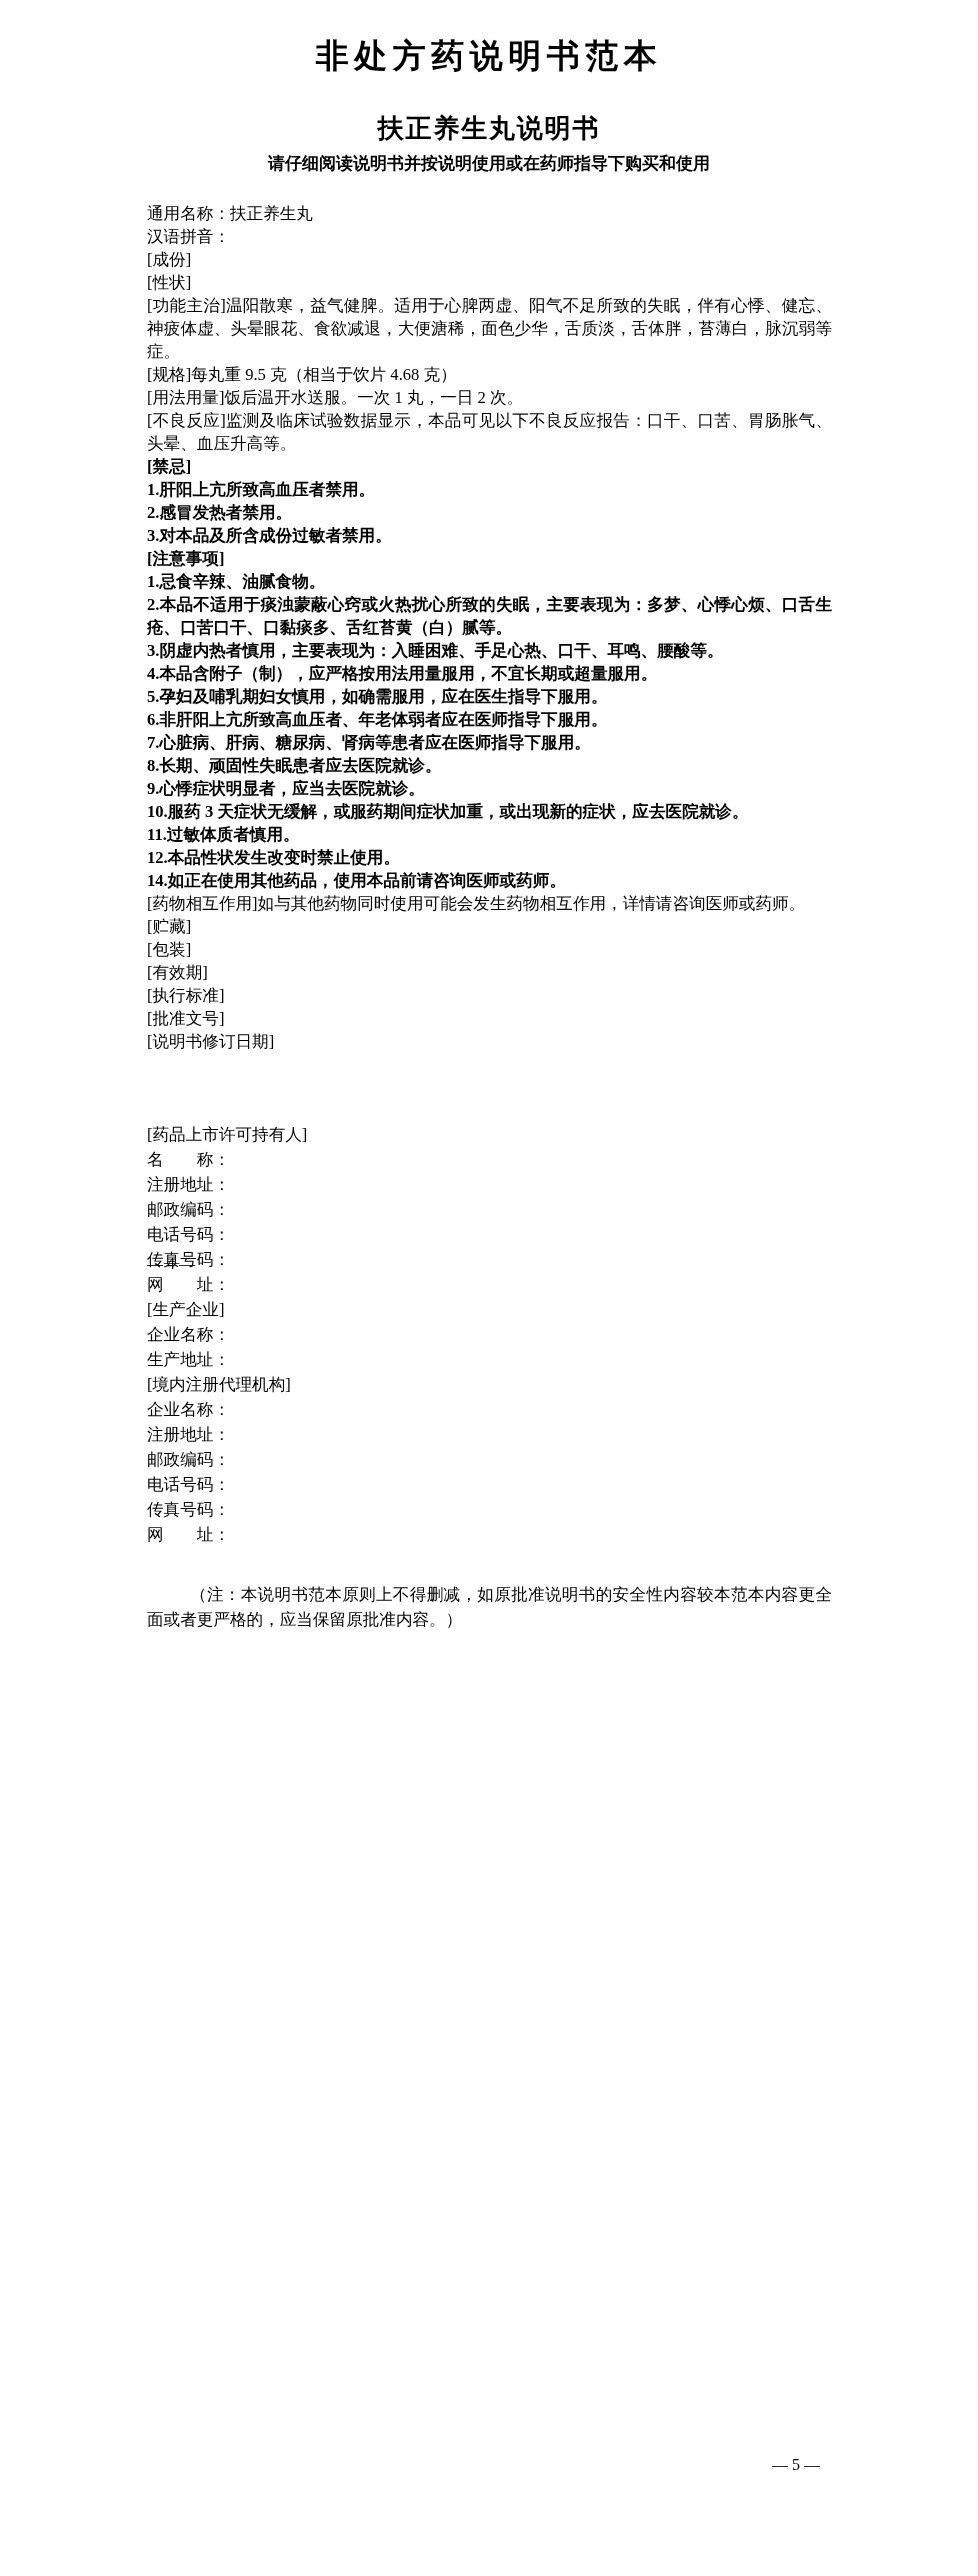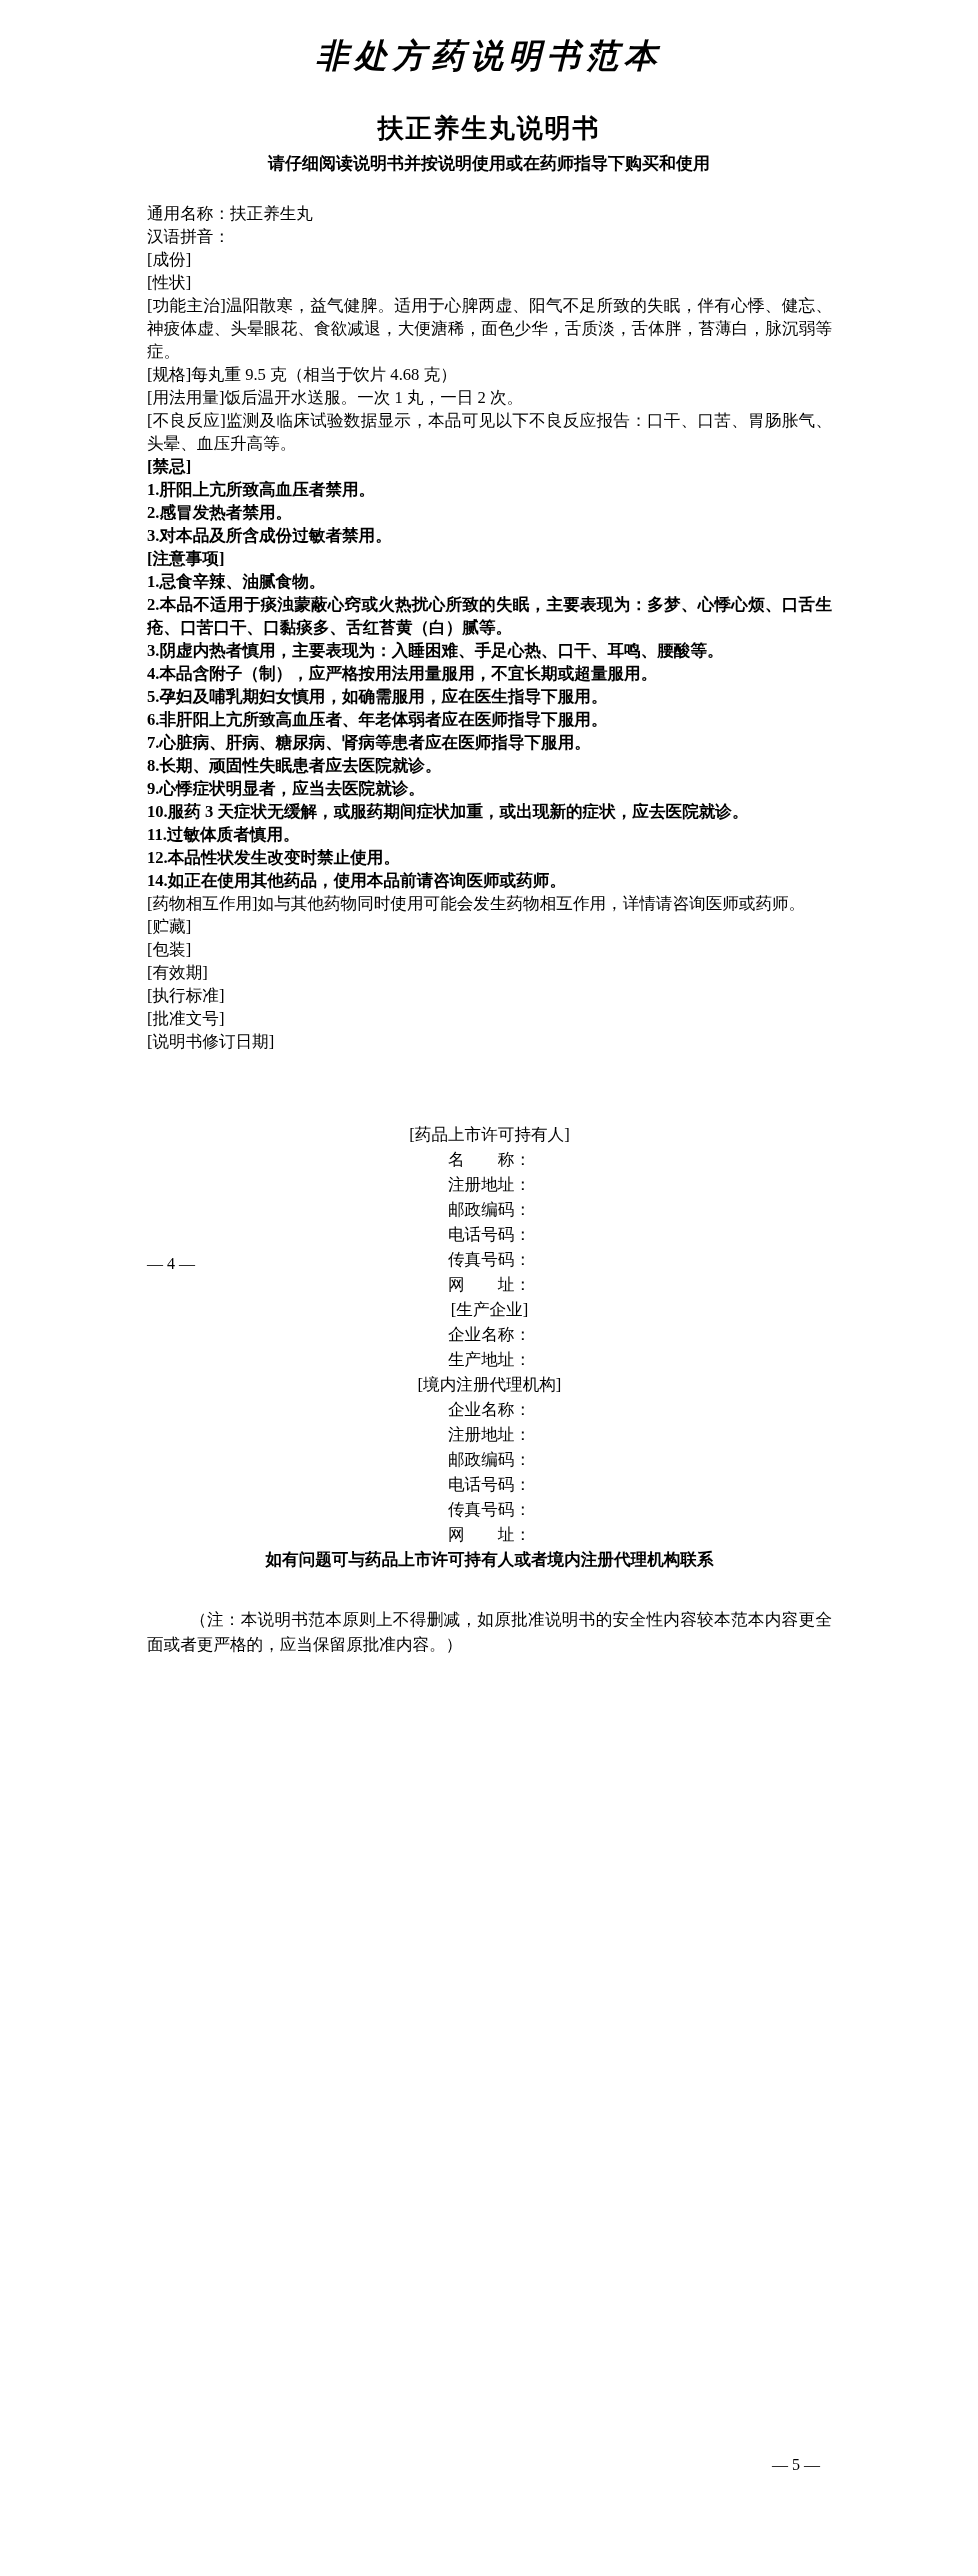--- a/index.html
+++ b/index.html
@@ -21,21 +21,20 @@
     margin: 81px 0 0 147px;
     font-size: 21.6px;
     line-height: 26px;
   }
   .calligraphy {
     margin-top: 35px;
     text-align: center;
     font-size: 33px;
     line-height: 42px;
     letter-spacing: 5.5px;
-    font-style: italic;
     font-weight: bold;
   }
   .doc-title {
     margin: 36px 0 0 0;
     text-align: center;
     font-size: 26px;
     line-height: 32px;
     letter-spacing: 1.8px;
     font-weight: bold;
   }
@@ -59,21 +58,21 @@
   .holder-body p {
     margin: 0;
     padding: 0;
     text-align: justify;
   }
   .holder-body {
     margin-top: 69px;
     font-size: 16.6px;
     line-height: 25px;
   }
-  .holder-body p { text-align: center; }
+  .holder-body p { text-align: left; }
   .bold { font-weight: bold; }
   .note {
     margin: 35px 0 0 147px;
     width: 685px;
     font-size: 16.6px;
     line-height: 25px;
     text-align: justify;
     text-indent: 43px;
   }
   .page-footer {
@@ -149,21 +148,20 @@
       <p class="doc-line">[生产企业]</p>
       <p class="doc-line">企业名称：</p>
       <p class="doc-line">生产地址：</p>
       <p class="doc-line">[境内注册代理机构]</p>
       <p class="doc-line">企业名称：</p>
       <p class="doc-line">注册地址：</p>
       <p class="doc-line">邮政编码：</p>
       <p class="doc-line">电话号码：</p>
       <p class="doc-line">传真号码：</p>
       <p class="doc-line">网　　址：</p>
-      <p class="doc-line bold">如有问题可与药品上市许可持有人或者境内注册代理机构联系</p>
     </div>
 
   <p class="note">（注：本说明书范本原则上不得删减，如原批准说明书的安全性内容较本范本内容更全面或者更严格的，应当保留原批准内容。）</p>
 
   <div class="page-footer footer-5">— 5 —</div>
 
 </div>
 
 
 </body></html>

